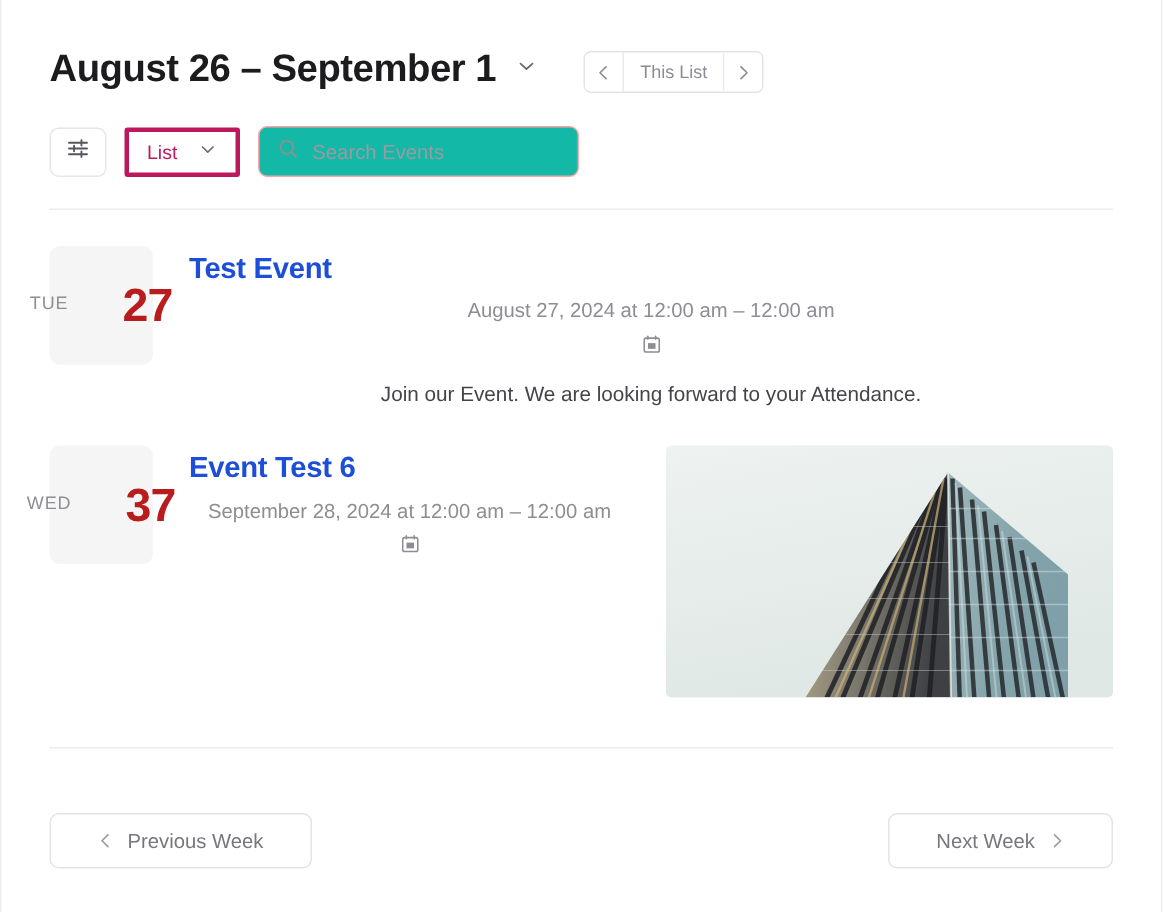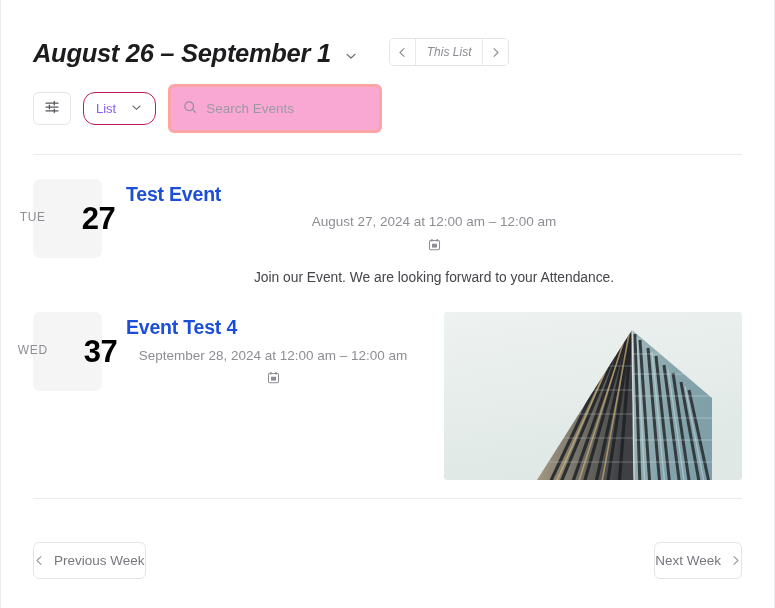--- a/index.html
+++ b/index.html
@@ -25,25 +25,24 @@
     position: absolute;
     left: 32px;
     right: 32px;
     top: 0;
     bottom: 0;
   }
 
   
   .header-row {
     display: flex;
-    align-items: flex-end;
+    align-items: flex-start;
     gap: 10px;
     padding-top: 34px;
     height: 32px;
-    font-style: italic;
   }
   .cal-title {
     font-size: 25.5px;
     font-weight: bold;
     color: #1c1c1e;
     letter-spacing: -0.3px;
     white-space: nowrap;
     line-height: 1;
   }
   .title-caret {
@@ -102,39 +101,39 @@
     background: #fff;
     display: flex;
     align-items: center;
     justify-content: center;
     cursor: pointer;
     box-sizing: border-box;
   }
   .select-btn {
     height: 33px;
     min-width: 72px;
-    border: 1px solid #be185d;
-    border-radius: 12px;
+    border: 3px solid #be185d;
+    border-radius: 2px;
     background: #fff;
     display: flex;
     align-items: center;
     justify-content: center;
     gap: 14px;
     padding: 0 12px;
     font-size: 13px;
-    color: #8b5cf6;
+    color: #be185d;
     cursor: pointer;
     box-sizing: border-box;
   }
   .search-box {
-    height: 49px;
+    height: 34px;
     width: 214px;
-    border: 3px solid #fca5a5;
+    border: 1px solid #fca5a5;
     border-radius: 6px;
-    background: #f9a8d4;
+    background: #14b8a6;
     display: flex;
     align-items: center;
     gap: 9px;
     padding: 0 12px;
     box-sizing: border-box;
     cursor: text;
   }
   .search-box input {
     border: none;
     outline: none;
@@ -176,21 +175,21 @@
   .date-dow {
     font-size: 12px;
     color: #8e8e94;
     letter-spacing: 0.6px;
     line-height: 1;
     margin-bottom: 4px;
   }
   .date-day {
     font-size: 31px;
     font-weight: bold;
-    color: #000000;
+    color: #b91c1c;
     line-height: 1;
     letter-spacing: -0.5px;
     margin-left: 36px;
   }
 
   .event-body {
     flex: 1 1 auto;
     min-width: 0;
     padding-top: 4px;
   }
@@ -248,21 +247,21 @@
     justify-content: space-between;
   }
   .pager-btn {
     height: 37px;
     border: 1px solid #e4e4e7;
     border-radius: 6px;
     background: #fff;
     display: inline-flex;
     align-items: center;
     gap: 9px;
-    padding: 0 0;
+    padding: 0 31px;
     font-size: 13.5px;
     color: #77777e;
     cursor: pointer;
     box-sizing: border-box;
   }
   .chev { display: inline-flex; align-items: center; color: #9a9aa1; }
 </style>
 </head>
 <body>
 
@@ -351,21 +350,21 @@
           <div class="event-desc">Join our Event. We are looking forward to your Attendance.</div>
         </div>
       </div>
 
       <div class="event-row">
         <div class="date-badge">
           <div class="date-dow">WED</div>
           <div class="date-day">37</div>
         </div>
         <div class="event-body">
-          <div class="event-title">Event Test 4</div>
+          <div class="event-title">Event Test 6</div>
           <div class="event-meta">
             <span>September 28, 2024 at 12:00 am – 12:00 am</span>
             <span>
               <svg width="13" height="13" viewBox="0 0 14 14" fill="none">
                 <rect x="1.6" y="2.6" width="10.8" height="10" rx="1.3" stroke="#8d8d94" stroke-width="1.1"></rect>
                 <path d="M4.2 1.3 V3.4" stroke="#8d8d94" stroke-width="1.1" stroke-linecap="round"></path>
                 <path d="M9.8 1.3 V3.4" stroke="#8d8d94" stroke-width="1.1" stroke-linecap="round"></path>
                 <rect x="4.3" y="6.2" width="5.4" height="4.1" fill="#8d8d94"></rect>
               </svg>
             </span>

